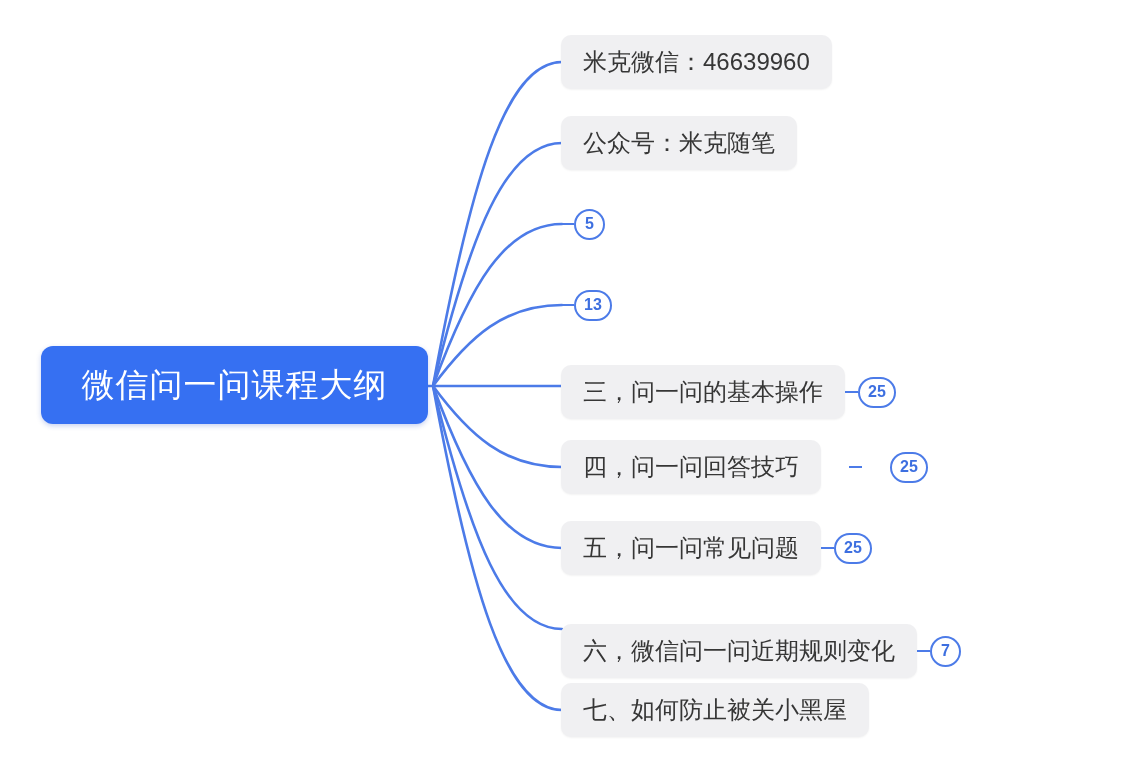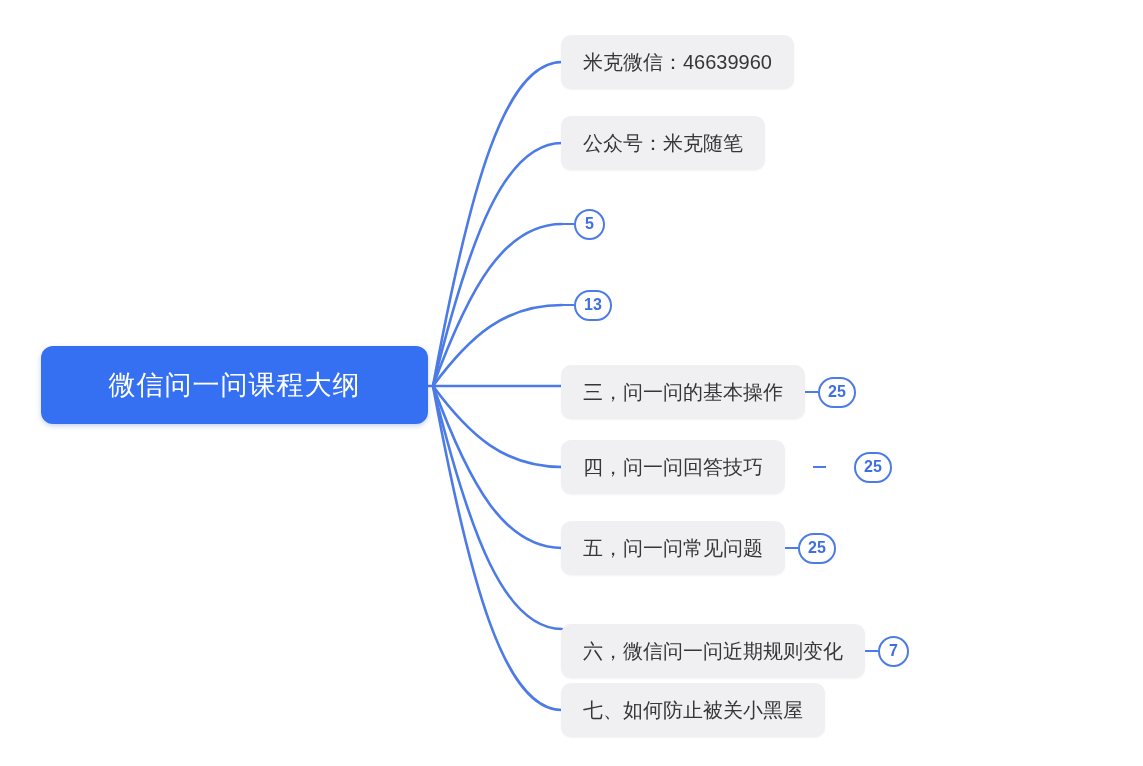--- a/index.html
+++ b/index.html
@@ -27,21 +27,21 @@
     top: 346px;
     width: 387px;
     height: 78px;
     box-sizing: border-box;
     background: var(--root-bg, #3670F2);
     color: var(--root-text, #ffffff);
     border-radius: 12px;
     display: flex;
     align-items: center;
     justify-content: center;
-    font-size: 27px;
+    font-size: 33px;
     letter-spacing: 1px;
     box-shadow: 0 2px 5px rgba(40, 80, 200, 0.25);
     white-space: nowrap;
     cursor: default;
   }
   .topic-row {
     position: absolute;
     left: 561px;
     height: 54px;
     display: flex;
@@ -49,21 +49,21 @@
   }
   .topic-node {
     height: 54px;
     box-sizing: border-box;
     display: flex;
     align-items: center;
     padding: 0 22px;
     background: var(--child-bg, #F0F0F2);
     color: var(--child-text, #363636);
     border-radius: 10px;
-    font-size: 20px;
+    font-size: 24px;
     white-space: nowrap;
     box-shadow: 0 1px 2px rgba(0,0,0,0.05);
     cursor: default;
   }
   .badge-stub {
     width: 13px;
     height: 2.6px;
     background: var(--branch-line, #4C7BE8);
     flex: none;
   }

